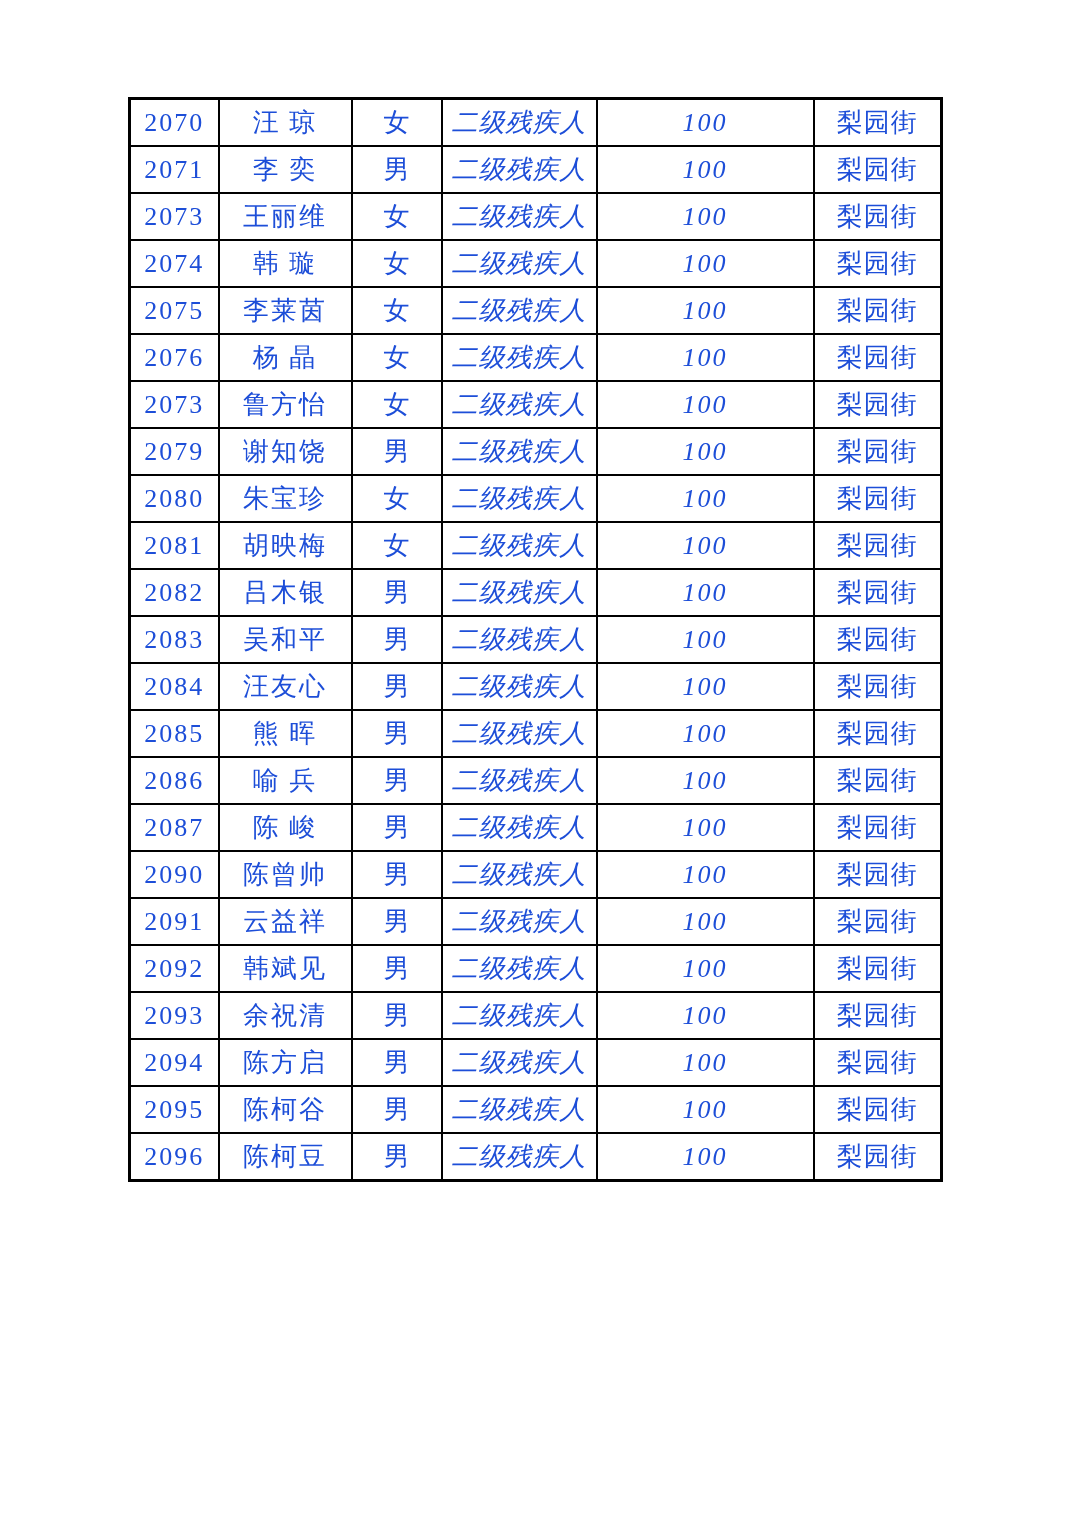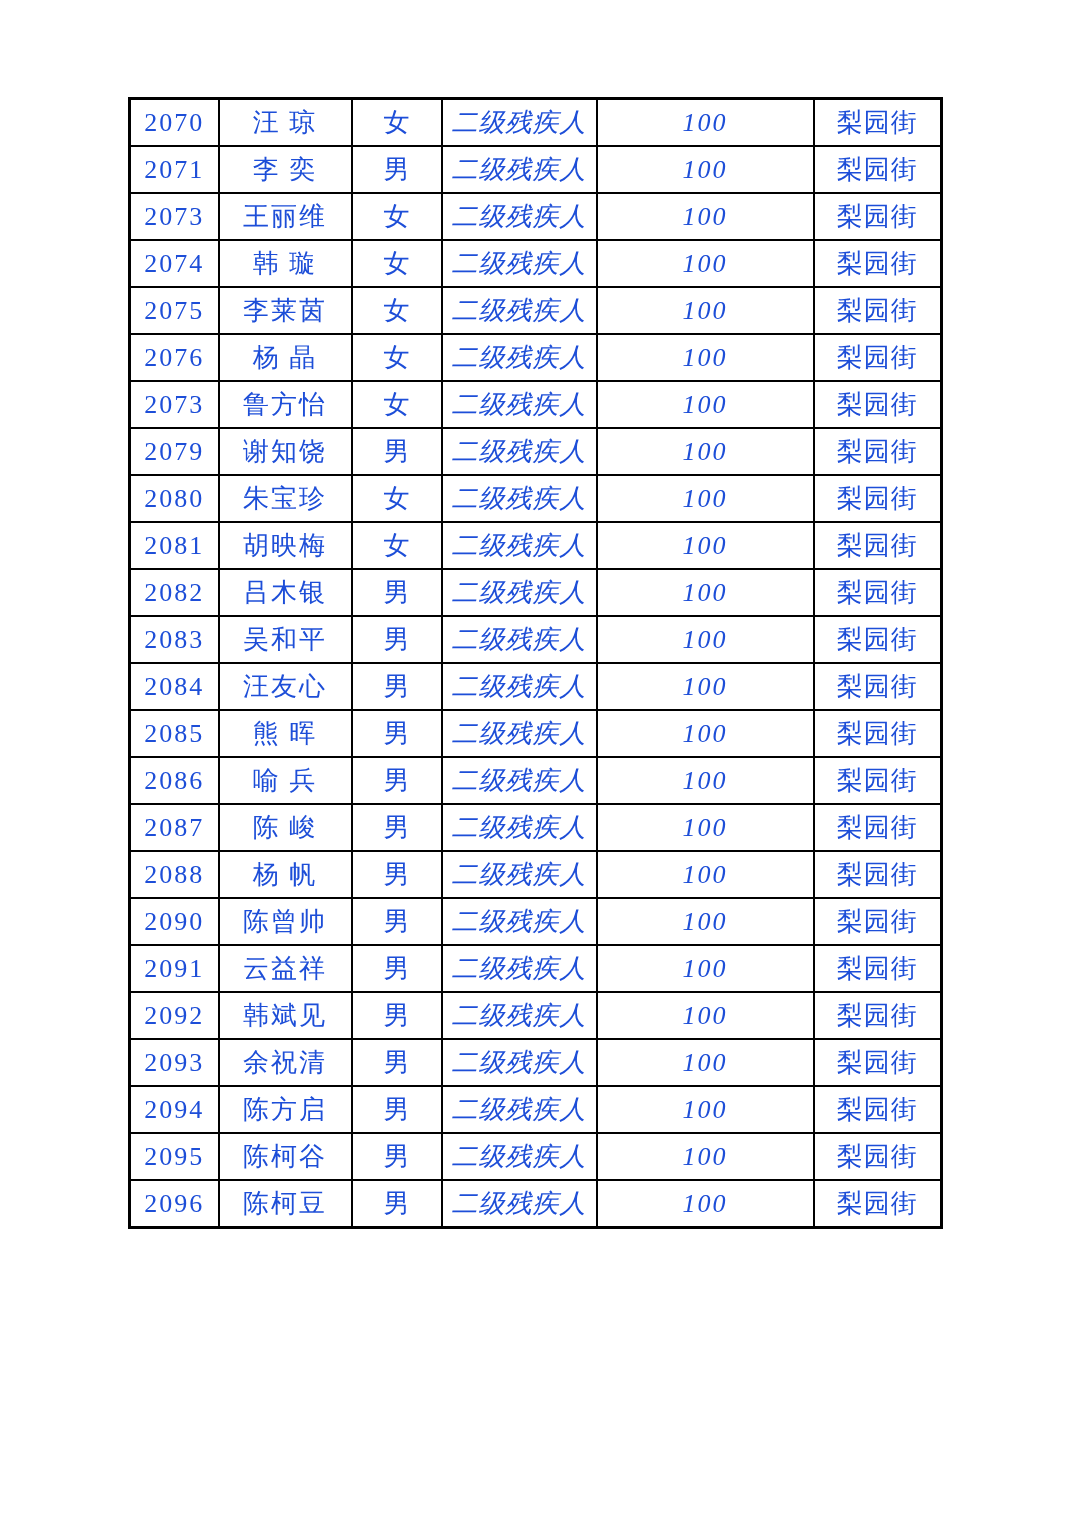--- a/index.html
+++ b/index.html
@@ -185,28 +185,20 @@
         </tr>
         <tr>
           <td class="col-serial">2087</td>
           <td class="col-name">陈 峻</td>
           <td class="col-gender">男</td>
           <td class="col-category">二级残疾人</td>
           <td class="col-amount">100</td>
           <td class="col-street">梨园街</td>
         </tr>
         <tr>
-          <td class="col-serial">2088</td>
-          <td class="col-name">杨 帆</td>
-          <td class="col-gender">男</td>
-          <td class="col-category">二级残疾人</td>
-          <td class="col-amount">100</td>
-          <td class="col-street">梨园街</td>
-        </tr>
-        <tr>
           <td class="col-serial">2090</td>
           <td class="col-name">陈曾帅</td>
           <td class="col-gender">男</td>
           <td class="col-category">二级残疾人</td>
           <td class="col-amount">100</td>
           <td class="col-street">梨园街</td>
         </tr>
         <tr>
           <td class="col-serial">2091</td>
           <td class="col-name">云益祥</td>

